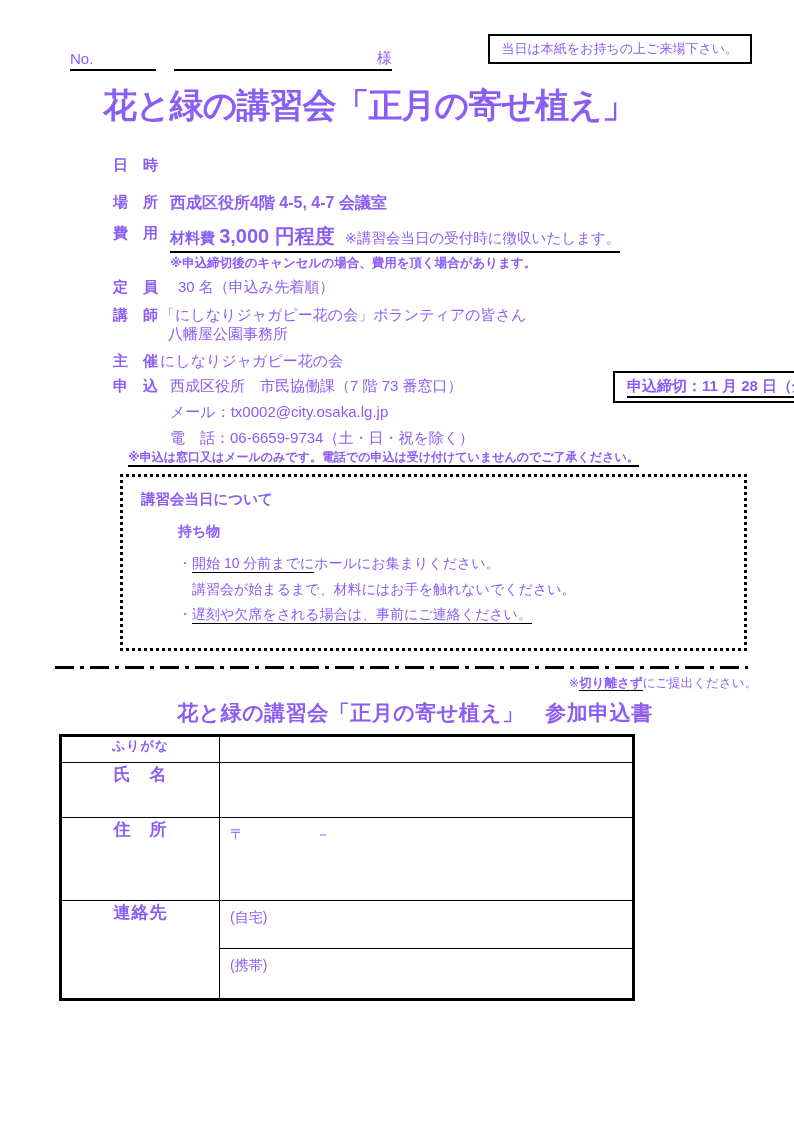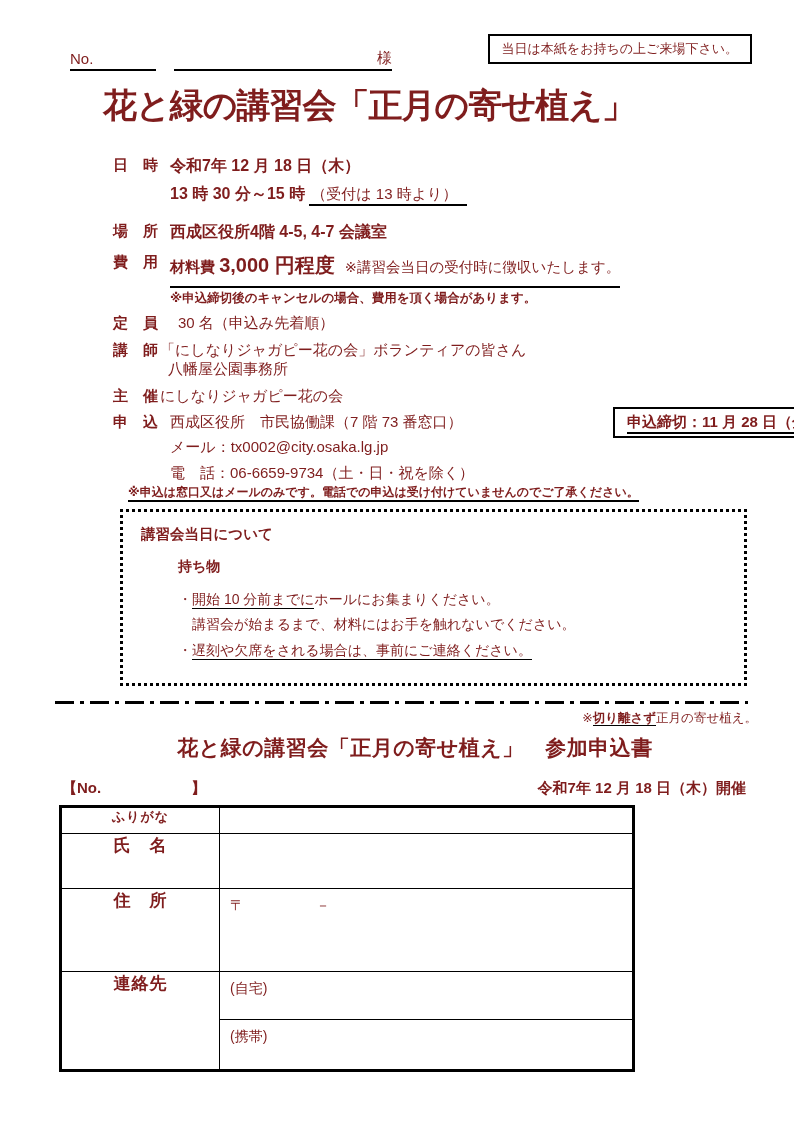--- a/index.html
+++ b/index.html
@@ -1,39 +1,39 @@
 <!DOCTYPE html>
 <html lang="ja"><head>
 <meta charset="utf-8">
 <style>
   * { margin:0; padding:0; box-sizing:border-box; }
   body { background:#888; font-family:"Liberation Sans","DejaVu Sans",sans-serif; }
   .page {
-    width:794px; height:1123px; background:#fff; color:#7f1d1d;
+    width:794px; height:1123px; background:#fff; color:#8b5cf6;
     margin:0 auto; position:relative; overflow:hidden;
     font-family:"Liberation Sans","DejaVu Sans",sans-serif;
   }
   
   .top-row { display:flex; justify-content:space-between; align-items:flex-start; padding:34px 42px 0 70px; }
   .no-line { margin-top:15px; display:flex; gap:18px; align-items:flex-end; }
   .no-blank { display:inline-block; width:86px; border-bottom:2px solid #000; font-size:15px; padding-bottom:2px; }
   .addressee-blank { display:inline-flex; width:218px; border-bottom:2px solid #000; justify-content:flex-end; font-size:15px; padding-bottom:1px; }
   .notice-box { border:2px solid #000; font-size:13px; padding:4px 12px; white-space:nowrap; }
   
   .main-title { font-size:34px; font-weight:bold; margin:12px 0 0 103px; letter-spacing:-1px; white-space:nowrap; }
   
   .info { margin:27px 0 0 113px; font-size:15px; line-height:1.25; }
   .row { display:flex; }
   .lblh { font-weight:bold; width:47px; flex:none; margin-right:10px; white-space:nowrap; }
   .b16 { font-weight:bold; font-size:16px; }
   .dt-line2 { margin-top:8px; }
   .u-recept { font-weight:normal; font-size:15px; border-bottom:2px solid #000; padding:0 10px 2px 2px; }
   .mb-dt { margin-bottom:18px; }
   .mb-place { margin-bottom:11px; }
-  .fee-line { border-bottom:2px solid #000; padding-bottom:8px; display:inline-block; }
+  .fee-line { border-bottom:2px solid #000; padding-bottom:2px; display:inline-block; }
   .fee-amount { font-weight:bold; font-size:20px; }
   .fee-note { font-size:14.5px; margin-left:10px; }
   .cancel-note { font-weight:bold; font-size:12.5px; margin-top:3px; }
   .mb-fee { margin-bottom:7px; }
   .mb-cap { margin-bottom:9px; }
   .instr2 { margin-left:8px; }
   .mb-instr { margin-bottom:8px; }
   .mb-org { margin-bottom:7px; }
   .apply-wrap { position:relative; }
   .deadline-box { position:absolute; right:-42px; top:-6px; border:2px solid #000; padding:4px 12px 5px 12px; }
@@ -83,27 +83,20 @@
       <span>当日は本紙をお持ちの上ご来場下さい。</span>
     </div>
   </div>
 
   <div class="main-title">花と緑の講習会「正月の寄せ植え」</div>
 
   <div class="info">
 
     <div class="row mb-dt">
       <span class="lblh">日　時</span>
-      <div>
-        <div class="b16">令和7年 12 月 18 日（木）</div>
-        <div class="dt-line2">
-          <span class="b16">13 時 30 分～15 時</span>
-          <span class="u-recept">（受付は 13 時より）</span>
-        </div>
-      </div>
     </div>
 
     <div class="row mb-place">
       <span class="lblh">場　所</span>
       <span class="b16">西成区役所4階 4-5, 4-7 会議室</span>
     </div>
 
     <div class="row mb-fee">
       <span class="lblh">費　用</span>
       <div>
@@ -161,29 +154,25 @@
           <div><span>・</span><span class="u">開始 10 分前までに</span><span>ホールにお集まりください。</span></div>
           <div class="day-subnote">講習会が始まるまで、材料にはお手を触れないでください。</div>
           <div><span>・</span><span class="u">遅刻や欠席をされる場合は、事前にご連絡ください。</span></div>
         </div>
       </div>
     </div>
   </div>
 
   <div class="cutline"></div>
   <div class="cut-note">
-    <span>※</span><span class="cb">切り離さず</span><span>正月の寄せ植え。</span>
+    <span>※</span><span class="cb">切り離さず</span><span>にご提出ください。</span>
   </div>
 
   <div class="form-title">花と緑の講習会「正月の寄せ植え」　参加申込書</div>
 
-  <div class="no-date">
-    <span>【No.　　　　　　】</span>
-    <span>令和7年 12 月 18 日（木）開催</span>
-  </div>
 
   <table class="app">
     <tbody>
         <tr class="h-furi">
       <td class="lblcell lbl-furi">ふりがな</td>
       <td class="valcell"></td>
     </tr>
     <tr class="h-name">
       <td class="lblcell">氏　名</td>
       <td class="valcell"></td>

